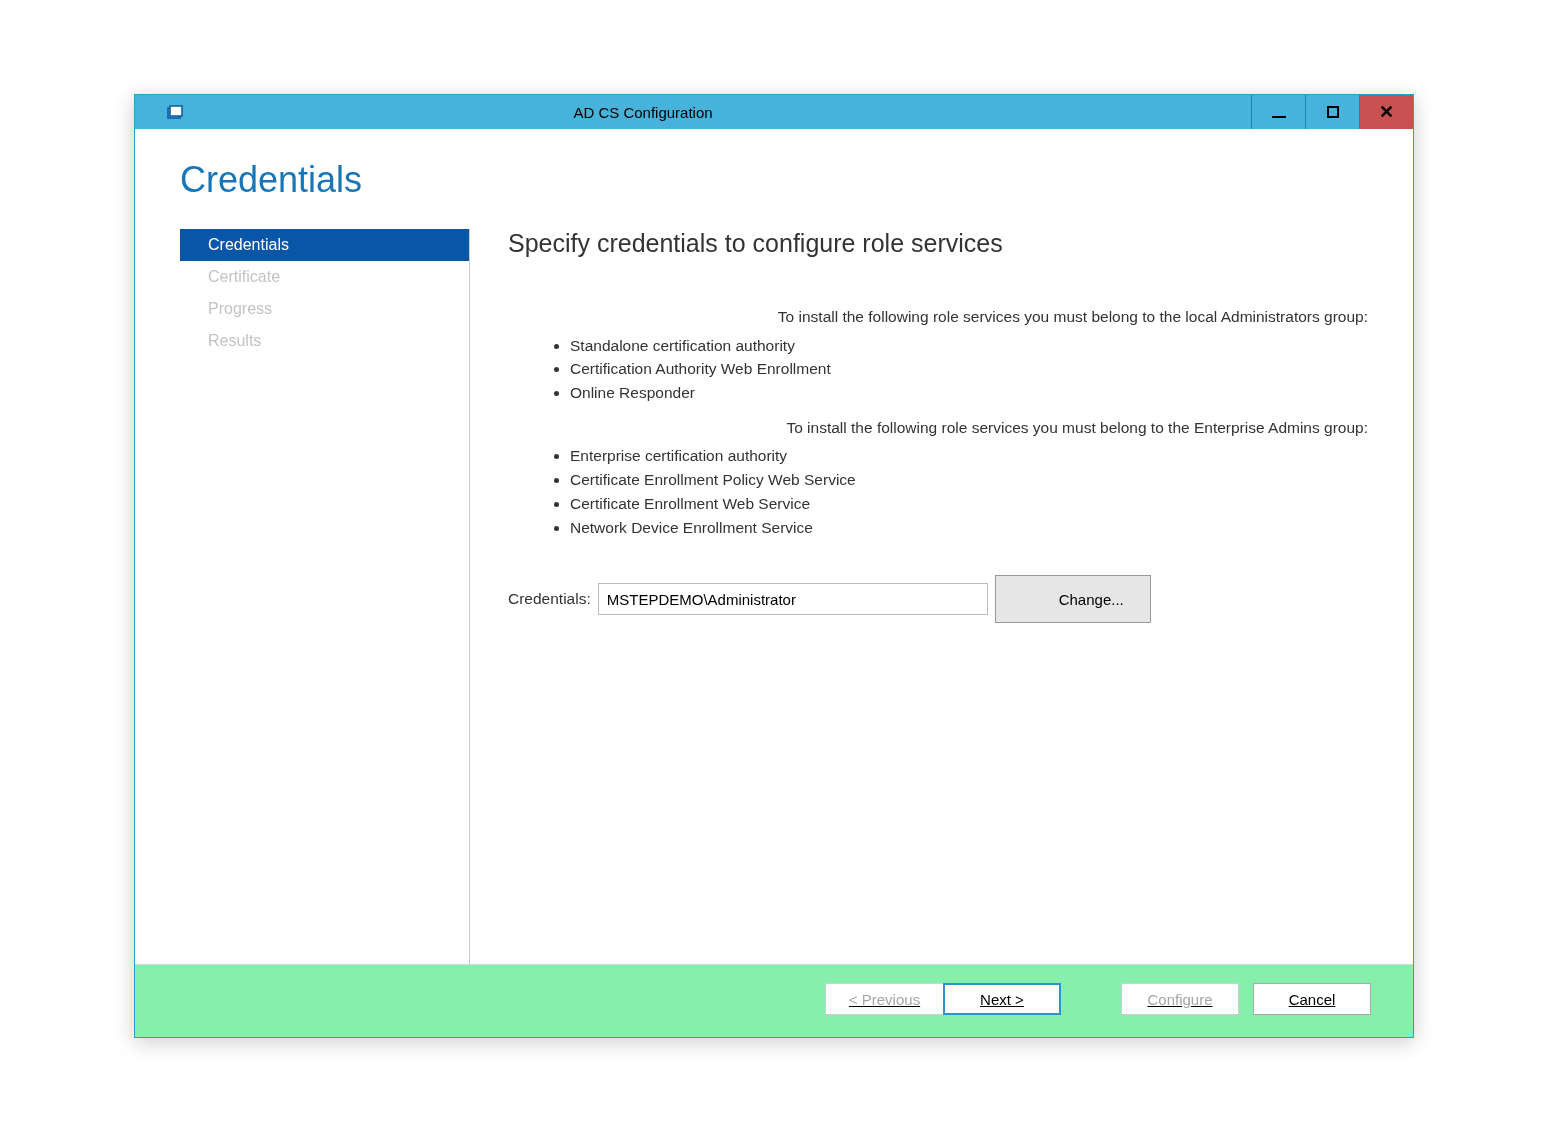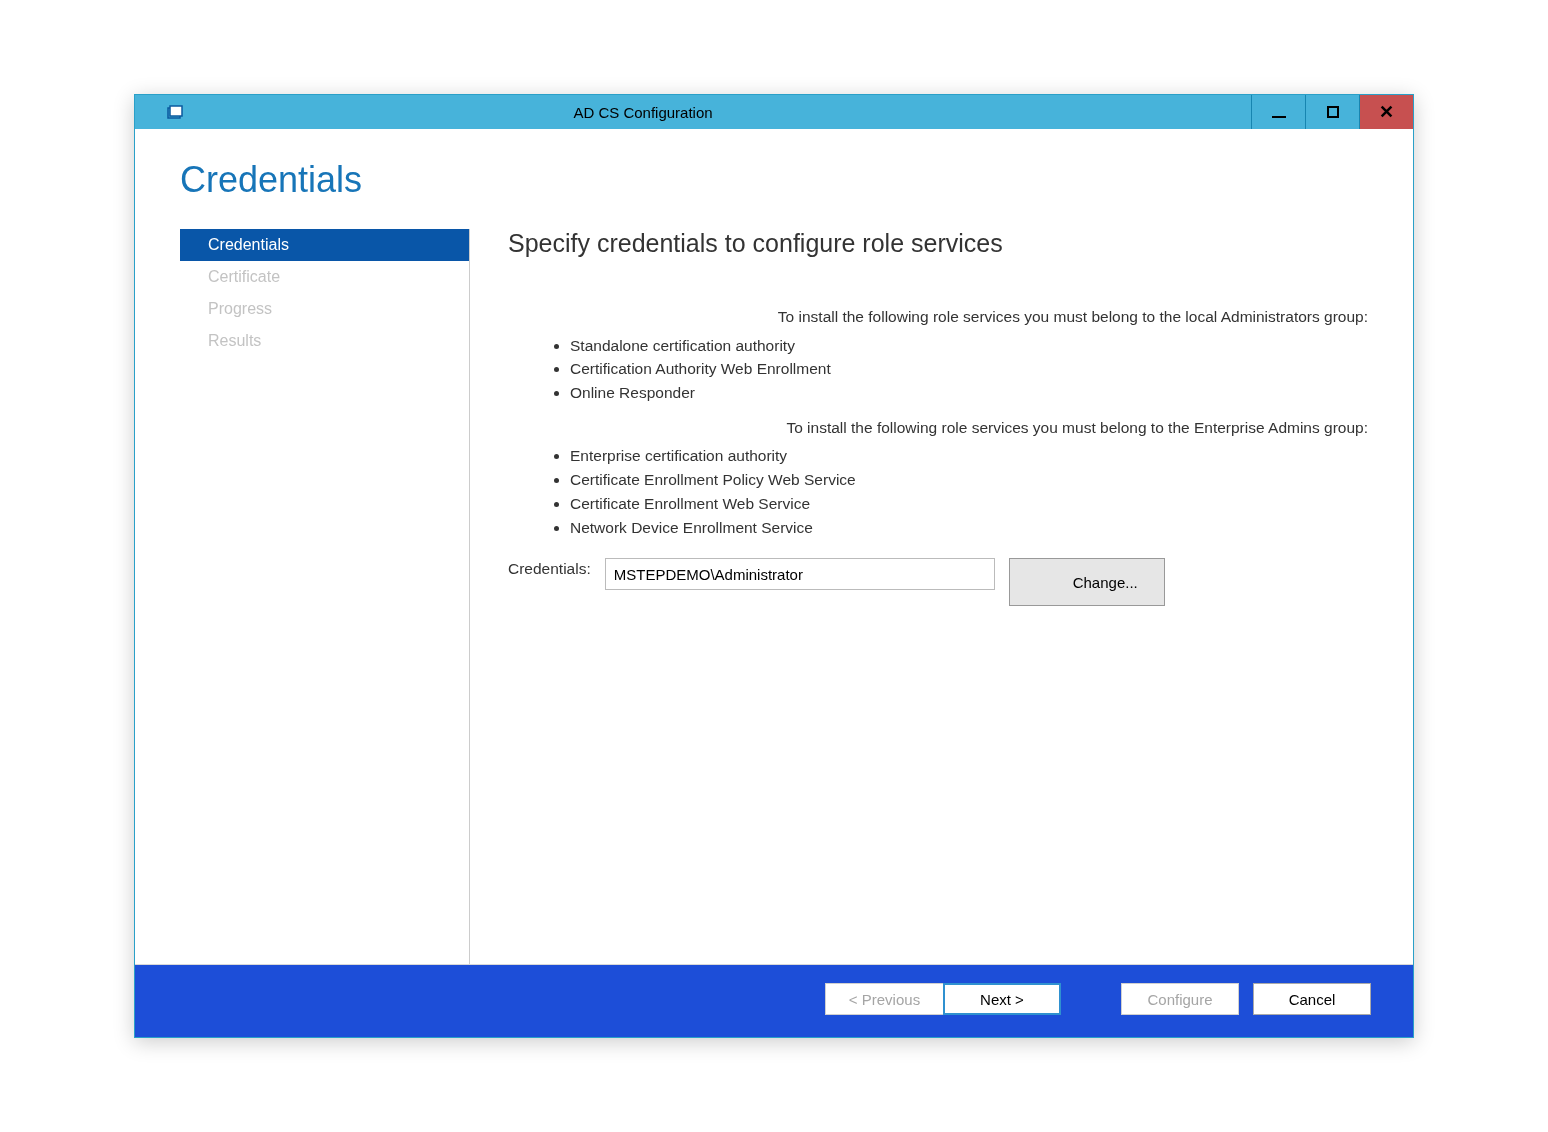--- a/index.html
+++ b/index.html
@@ -141,22 +141,23 @@
   }
   .role-list {
     margin: 2px 0 12px 0;
     padding-left: 62px;
   }
   .role-list li {
     padding: 1px 0;
   }
   .cred-row {
     display: flex;
-    margin-top: 19px;
-    gap: 14px;
+    align-items: center;
+    margin-top: 36px;
+    gap: 7px;
   }
   .cred-label {
     font-size: 15.5px;
   }
   .cred-input {
     width: 390px;
     height: 32px;
     border: 1px solid #bbb;
     padding: 4px 8px;
     font-size: 15px;
@@ -178,21 +179,22 @@
     font-size: 16px;
     padding-bottom: 18px;
     cursor: default;
   }
   .footer {
     border-top: 1px solid #d8d8d8;
     padding: 18px 42px 22px 42px;
     display: flex;
     justify-content: flex-end;
     gap: 14px;
-    background: #1d4ed8;
+    background: #86efac;
+    text-decoration: underline;
   }
   .footer-group-left { display: flex; gap: 0; margin-right: 46px;}
   .footer-btn {
     height: 32px;
     width: 118px;
     border: 1px solid #aaa;
     background: #fff;
     font-size: 15px;
     font-family: inherit;
     cursor: default;

